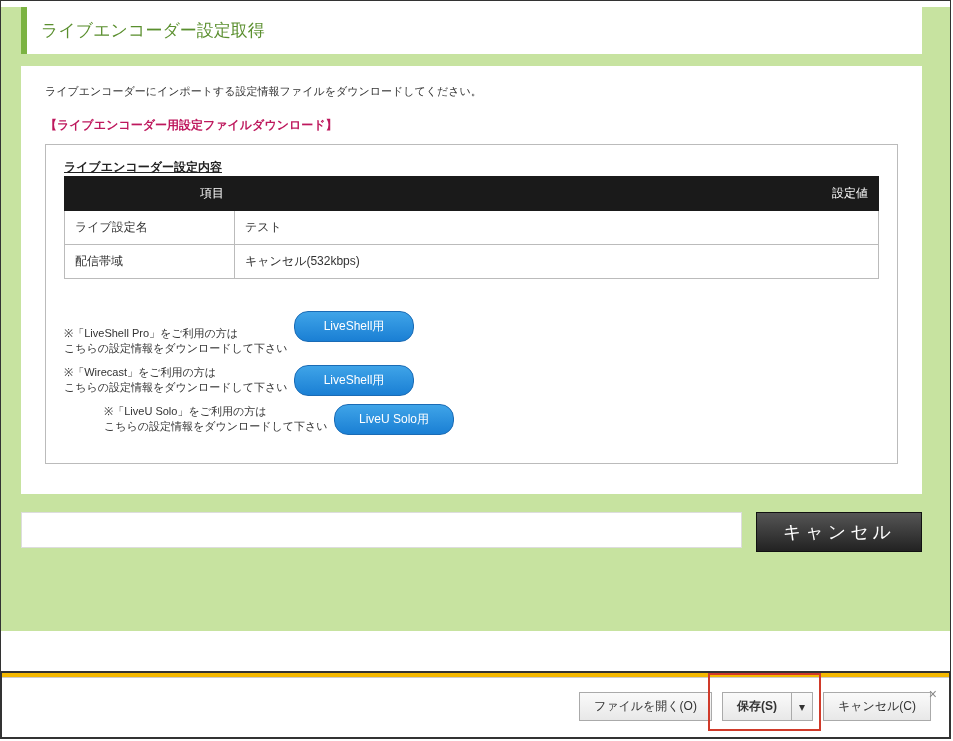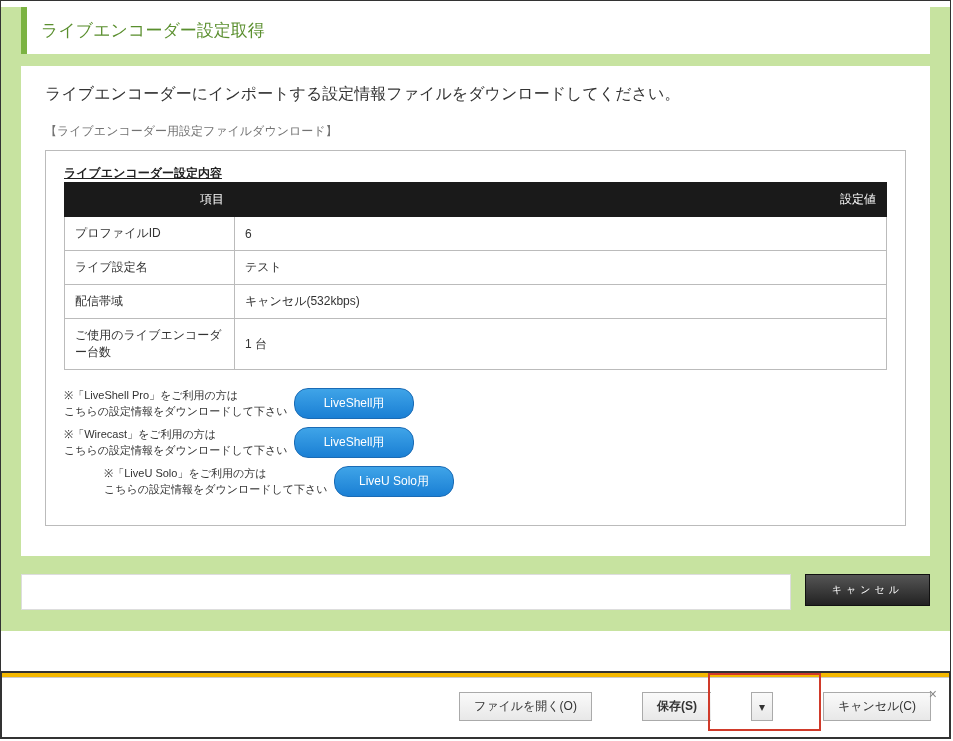--- a/index.html
+++ b/index.html
@@ -1,55 +1,55 @@
 <!DOCTYPE html>
 <html><head>
 <meta charset="utf-8">
 <style>
 * { box-sizing: border-box; margin: 0; padding: 0; }
 body { font-family: "MS PGothic", "Hiragino Kaku Gothic Pro", sans-serif; font-size: 12px; background: #fff; width: 953px; height: 741px; position: relative; overflow: hidden; }
 
 .outer-frame { border: 1px solid #333; width: 951px; height: 739px; position: relative; }
 
-.page-wrap { background: #c7e3a0; padding: 0 20px 20px 20px; height: 624px; }
+.page-wrap { background: #c7e3a0; padding: 0 28px 20px 20px; height: 624px; }
 
 .header-bar { background: #fff; padding: 12px 14px; border-left: 6px solid #7cb342; margin-top: 6px; }
 .header-title { color: #5a8f2e; font-size: 17px; font-weight: normal; }
 
 .content-panel { background: #fff; margin-top: 12px; padding: 18px 24px 30px 24px; }
 
-.intro-text { font-size: 16px; color: #333; margin-bottom: 18px; }
+.intro-text { font-size: 11px; color: #333; margin-bottom: 18px; }
 
-.section-heading { font-size: 12px; font-weight: normal; color: #737373; margin-bottom: 10px; }
+.section-heading { font-size: 12px; font-weight: bold; color: #be185d; margin-bottom: 10px; }
 
 .config-box { border: 1px solid #bbb; padding: 14px 18px 20px 18px; }
 
 .sub-heading { font-size: 12px; font-weight: bold; color: #222; text-decoration: underline; margin-bottom: 0; }
 
 table.settings { border-collapse: collapse; width: 100%; margin-bottom: 18px; }
 table.settings th { background: #1a1a1a; color: #fff; font-weight: normal; text-align: right; padding: 8px 10px; font-size: 12px; border: 1px solid #1a1a1a; }
 table.settings td { border: 1px solid #bbb; padding: 8px 10px; font-size: 12px; color: #333; }
 table.settings th:first-child, table.settings td:first-child { width: 170px; }
 
 .download-row { display: flex; align-items: center; margin-bottom: 8px; }
 .download-note { font-size: 11px; color: #333; width: 230px; line-height: 1.4; }
 .dl-btn { background: linear-gradient(#3fa4e8, #1a7fd4); color: #fff; border: 1px solid #1a6bb5; border-radius: 14px; padding: 6px 0; width: 120px; font-size: 12px; cursor: pointer; text-align: center; }
 
 .footer-row { margin-top: 18px; display: flex; }
 .footer-spacer { background: #fff; border: 1px solid #ddd; flex: 1; height: 36px; margin-right: 14px; }
-.cancel-btn { background: linear-gradient(#555, #222); color: #fff; border: 1px solid #111; padding: 0 26px; height: 32px; font-size: 10px; letter-spacing: 4px; cursor: pointer; }
+.cancel-btn { background: linear-gradient(#555, #222); color: #fff; border: 1px solid #111; padding: 0 26px; height: 40px; font-size: 18px; letter-spacing: 4px; cursor: pointer; }
 
 
 .download-bar-wrap { position: absolute; bottom: 0; left: 0; right: 0; border: 1px solid #333; }
 .yellow-strip { height: 5px; background: #f5b800; border-top: 1px solid #333; }
 .dl-bar { background: #fff; border-top: 1px solid #ccc; padding: 14px 18px 16px 18px; position: relative; }
 .dl-msg { font-size: 12px; color: #333; margin-bottom: 14px; }
 .dl-msg .bold { font-weight: bold; }
 .dl-actions { display: flex; justify-content: flex-end; align-items: center; gap: 10px; }
-.sys-btn { background: linear-gradient(#fafafa,#e8e8e8); border: 1px solid #aaa; padding: 5px 14px; font-size: 12px; cursor: pointer; color: #333; margin-left: 40px; }
+.sys-btn { background: linear-gradient(#fafafa,#e8e8e8); border: 1px solid #aaa; padding: 5px 14px; font-size: 12px; cursor: pointer; color: #333; }
 .save-group { display: flex; }
 .save-group .sys-btn { border-radius: 0; }
 .save-group .sys-btn:first-child { border-right: none; font-weight: bold; }
 .save-group .dropdown { width: 22px; padding: 5px 0; text-align: center; }
 .close-x { position: absolute; top: 8px; right: 12px; color: #888; cursor: pointer; font-size: 14px; }
 
 .highlight-box { position: absolute; border: 2px solid #d03a2a; pointer-events: none; }
 </style>
 </head>
 <body>
@@ -74,40 +74,32 @@
 
       <table class="settings">
         <thead>
           <tr>
             <th>項目</th>
             <th>設定値</th>
           </tr>
         </thead>
         <tbody>
           <tr>
-            <td>プロファイルID</td>
-            <td>6</td>
-          </tr>
-          <tr>
             <td>ライブ設定名</td>
             <td>テスト</td>
           </tr>
           <tr>
             <td>配信帯域</td>
             <td>キャンセル(532kbps)</td>
           </tr>
-          <tr>
-            <td>ご使用のライブエンコーダー台数</td>
-            <td>1 台</td>
-          </tr>
         </tbody>
       </table>
 
       <div class="download-row">
-        <div class="download-note" style="white-space:pre-line;">※「LiveShell Pro」をご利用の方は
+        <div class="download-note" style="white-space:pre-line;margin-top:29px;">※「LiveShell Pro」をご利用の方は
 こちらの設定情報をダウンロードして下さい</div>
         <button class="dl-btn">LiveShell用</button>
       </div>
       <div class="download-row">
         <div class="download-note" style="white-space:pre-line;">※「Wirecast」をご利用の方は
 こちらの設定情報をダウンロードして下さい</div>
         <button class="dl-btn">LiveShell用</button>
       </div>
       <div class="download-row">
         <div class="download-note" style="white-space:pre-line;margin-left:40px;">※「LiveU Solo」をご利用の方は

